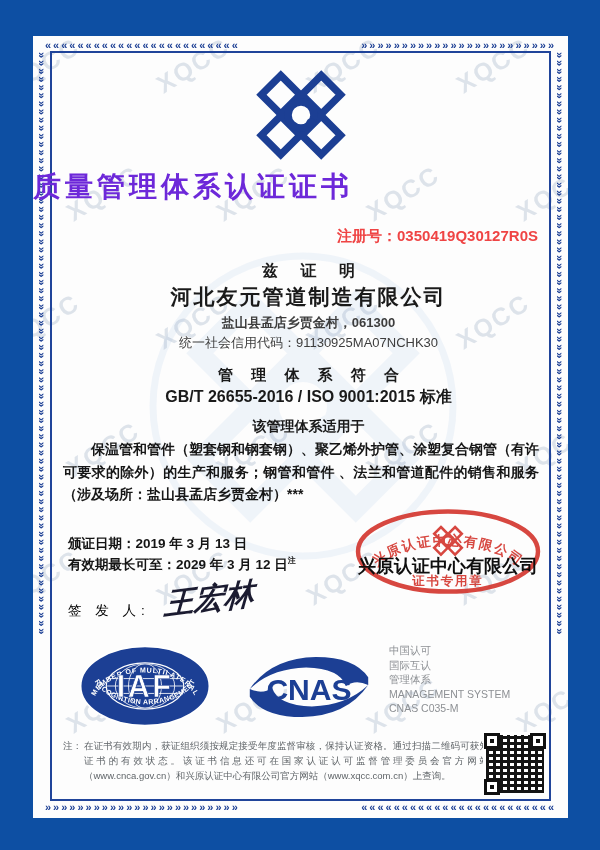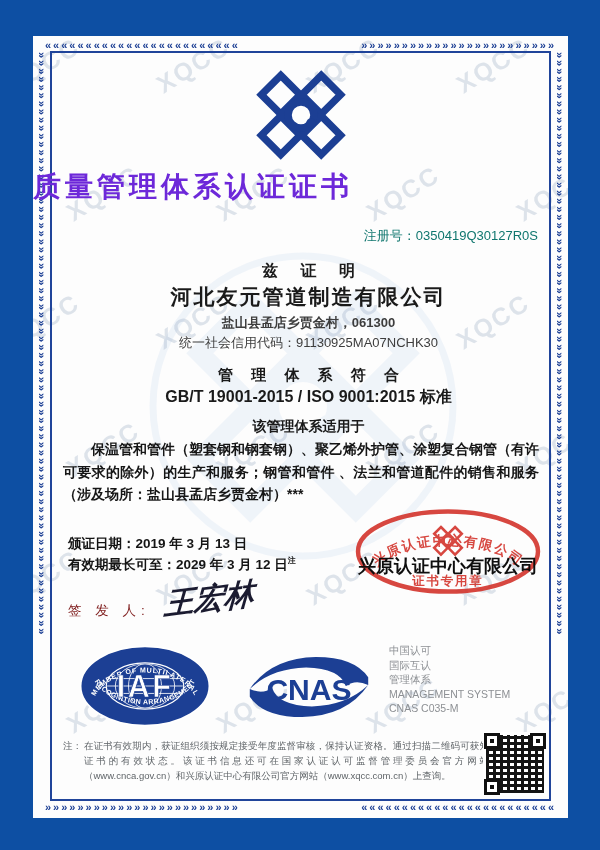--- a/index.html
+++ b/index.html
@@ -28,37 +28,37 @@
   
   .wm-layer { position:absolute; inset:0; overflow:hidden; }
   .wm { position:absolute; font-weight:bold; font-size:25px; letter-spacing:2px;
         color:#9fb0c6; opacity:.33; transform:rotate(-32deg); }
   .wm-emblem { position:absolute; left:105px; top:205px; width:330px; height:330px;
                color:#7fa8d9; opacity:.10; }
   
   .logo-emblem { position:absolute; left:222px; top:33px; width:92px; height:92px; color:#1c3f94; }
   .title { position:absolute; top:132px; width:100%; text-align:left;
            font-size:28px; font-weight:bold; letter-spacing:4px; color:#6d28d9; }
-  .reg { position:absolute; top:191px; right:30px; font-size:13px; font-weight:normal; color:#0f766e; }
+  .reg { position:absolute; top:191px; right:30px; font-size:15px; font-weight:bold; color:#ef4444; }
   
   .cline { position:absolute; width:100%; text-align:center; color:#1a1a1a;padding-left:16px; }
   .certify  { top:225px; font-size:16px; font-weight:bold; letter-spacing:9px; text-indent:9px; }
   .company  { top:247px; font-size:21px; font-weight:bold; letter-spacing:2px; }
   .addr     { top:278px; font-size:13px; color:#3d3d3d;font-weight:bold; }
   .code     { top:298px; font-size:13px; color:#3d3d3d; }
   .conform  { top:330px; font-size:15px; font-weight:bold; letter-spacing:7px; text-indent:7px; }
   .standard { top:351px; font-size:16px; font-weight:bold; }
   .scope-h  { top:382px; font-size:14px; font-weight:bold; }
   .scope    { position:absolute; top:402px; left:30px; width:476px; font-size:14px;
               font-weight:bold; line-height:1.62; text-indent:2em; text-align:justify; color:#161616; }
   .issue  { position:absolute; top:499px; left:35px; font-size:13.5px; font-weight:bold; color:#141414;text-align:center; }
   .valid  { position:absolute; top:519px; left:35px; font-size:13.5px; font-weight:bold; color:#141414; }
   .valid sup { font-size:8px; }
   .signer { position:absolute; top:549px; left:35px; }
-  .signer-label { font-size:13.5px; letter-spacing:5px; color:#7f1d1d; }
+  .signer-label { font-size:13.5px; letter-spacing:5px; color:#000000; }
   .signature { display:inline-block; font-size:30px; font-weight:bold; font-style:italic;
                color:#1b1b30; transform:rotate(-7deg) skewX(-10deg); margin-left:10px;
                position:relative; top:-6px; }
   
   .seal-group { position:absolute; left:295px; top:468px; width:240px; height:125px; }
   .seal-svg { position:absolute; left:22px; top:0; width:196px; height:95px; opacity:.88; }
   .seal-company { position:absolute; top:50px; width:100%; text-align:center;
                   font-size:18px; font-weight:bold; color:#0e0e0e; }
   .seal-addr { position:absolute; top:96px; width:100%; text-align:center;
                font-size:8px; font-weight:bold; color:#222; }
@@ -149,21 +149,21 @@
   <div class="title">质量管理体系认证证书</div>
   <div class="reg">
     <span>注册号：</span><span>0350419Q30127R0S</span>
   </div>
 
   <div class="cline certify">兹 证 明</div>
   <div class="cline company">河北友元管道制造有限公司</div>
   <div class="cline addr">盐山县孟店乡贾金村，061300</div>
   <div class="cline code">统一社会信用代码：91130925MA07NCHK30</div>
   <div class="cline conform">管 理 体 系 符 合</div>
-  <div class="cline standard">GB/T 19001-2015 / ISO 9001:2015 标准</div>
+  <div class="cline standard">GB/T 26655-2016 / ISO 9001:2015 标准</div>
   <div class="cline scope-h">该管理体系适用于</div>
   <div class="scope">保温管和管件（塑套钢和钢套钢）、聚乙烯外护管、涂塑复合钢管（有许可要求的除外）的生产和服务；钢管和管件 、法兰和管道配件的销售和服务（涉及场所：盐山县孟店乡贾金村）***</div>
 
   <div class="issue">颁证日期：2019 年 3 月 13 日</div>
   <div class="valid"><span>有效期最长可至：2029 年 3 月 12 日</span><sup>注</sup></div>
   <div class="signer">
     <span class="signer-label">签 发 人:</span>
     <span class="signature">王宏林</span>
   </div>
 

